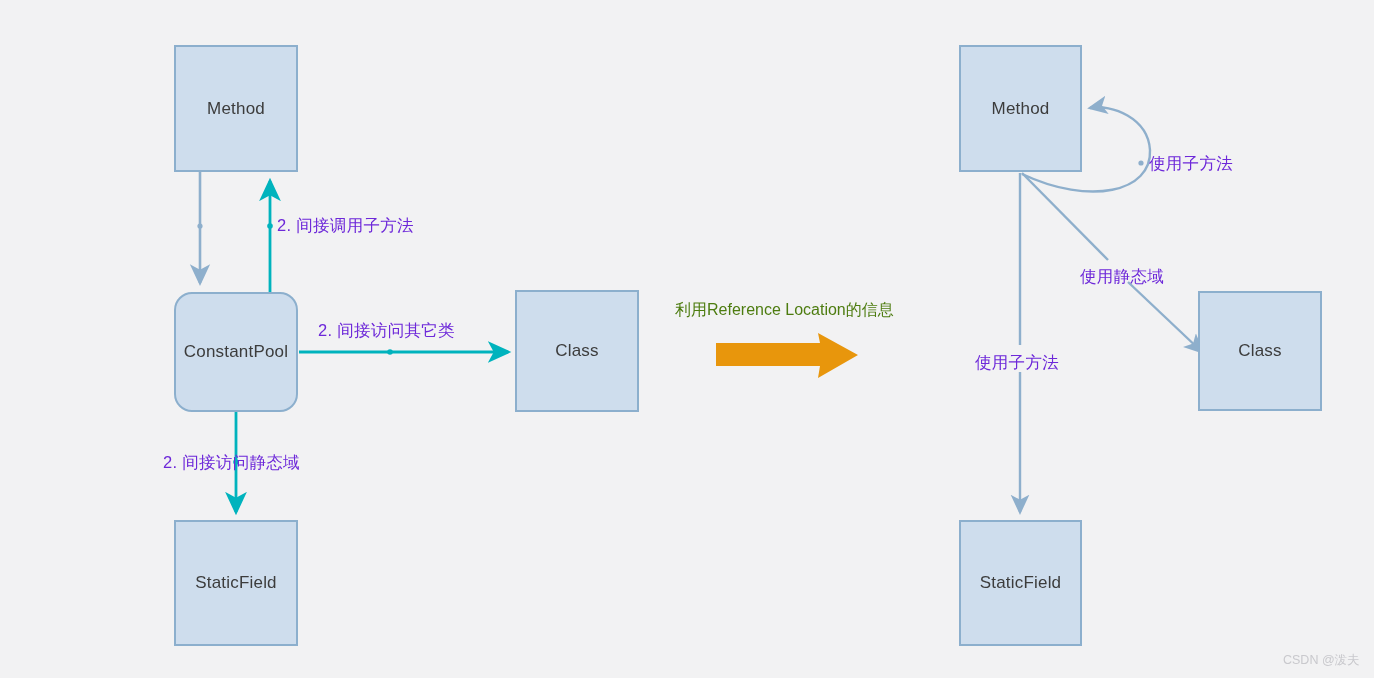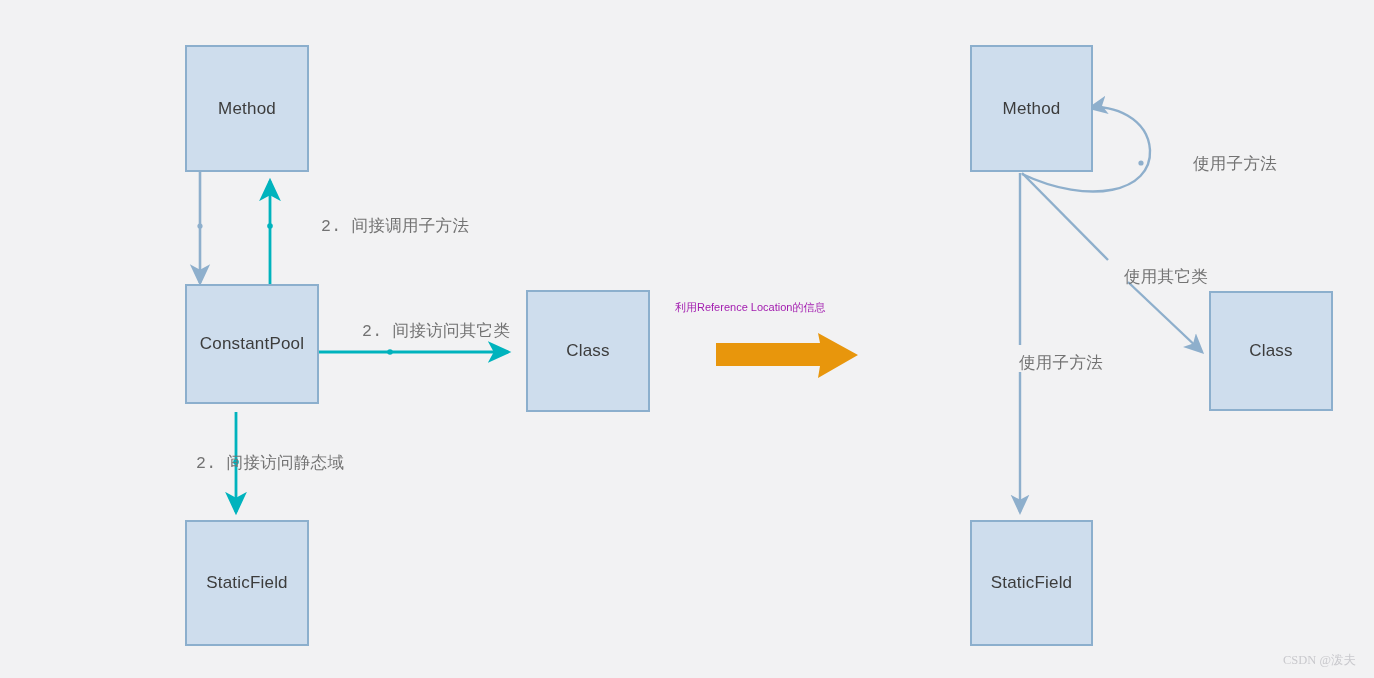--- a/index.html
+++ b/index.html
@@ -29,47 +29,45 @@
     box-sizing: border-box;
     background: #cedded;
     border: 2px solid #8cafcd;
     display: flex;
     align-items: center;
     justify-content: center;
     color: #3c3c3c;
     font-size: 17px;
     font-family: "Liberation Sans", "DejaVu Sans", sans-serif;
     letter-spacing: 0.2px;
-    margin-left: 11px;
   }
   .edge-label {
     position: absolute;
-    color: #737373;
+    color: #6d28d9;
     font-size: 16.5px;
-    font-family: Liberation Mono, monospace;
+    font-family: Liberation Sans, sans-serif;
     white-space: nowrap;
     letter-spacing: 0.3px;
-    padding-left: 44px;
   }
   .mid-caption {
     position: absolute;
-    color: #a21caf;
-    font-size: 11px;
+    color: #4d7c0f;
+    font-size: 16px;
     white-space: nowrap;
     font-family: "Liberation Sans", "DejaVu Sans", sans-serif;
   }
   .watermark {
     position: absolute;
     color: #c9c9cd;
     font-size: 12.5px;
     white-space: nowrap;
-    font-family: Liberation Serif, serif;
+    font-family: Liberation Sans, sans-serif;
   }
   .n-method-l  { left: 174px; top: 45px;  width: 124px; height: 127px; }
-  .n-cpool     { left: 174px; top: 284px; width: 134px; height: 120px; }
+  .n-cpool     { left: 174px; top: 292px; width: 124px; height: 120px; border-radius: 18px; }
   .n-class-l   { left: 515px; top: 290px; width: 124px; height: 122px; }
   .n-static-l  { left: 174px; top: 520px; width: 124px; height: 126px; }
   .n-method-r  { left: 959px; top: 45px;  width: 123px; height: 127px; }
   .n-class-r   { left: 1198px; top: 291px; width: 124px; height: 120px; }
   .n-static-r  { left: 959px; top: 520px; width: 123px; height: 126px; }
 </style>
 </head>
 <body>
 
 <div id="canvas">
@@ -132,33 +130,33 @@
   </div>
   <div class="node n-class-l">
     <span>Class</span>
   </div>
   <div class="node n-static-l">
     <span>StaticField</span>
   </div>
 
   <div class="edge-label" style="left:277px; top:215px;text-align:center;">2. 间接调用子方法</div>
   <div class="edge-label" style="left:318px; top:320px;">2. 间接访问其它类</div>
-  <div class="edge-label" style="left:152px; top:452px;">2. 间接访问静态域</div>
+  <div class="edge-label" style="left:163px; top:452px;">2. 间接访问静态域</div>
 
   <div class="mid-caption" style="left:675px; top:300px;">利用Reference Location的信息</div>
 
   <div class="node n-method-r">
     <span>Method</span>
   </div>
   <div class="node n-class-r">
     <span>Class</span>
   </div>
   <div class="node n-static-r">
     <span>StaticField</span>
   </div>
 
   <div class="edge-label" style="left:1149px; top:153px;">使用子方法</div>
-  <div class="edge-label" style="left:1080px; top:266px;">使用其它类</div>
+  <div class="edge-label" style="left:1080px; top:266px;">使用静态域</div>
   <div class="edge-label" style="left:975px; top:352px;">使用子方法</div>
 
   <div class="watermark" style="left:1283px; top:652px;">CSDN @泼夫</div>
 
 </div>
 
 </body></html>

